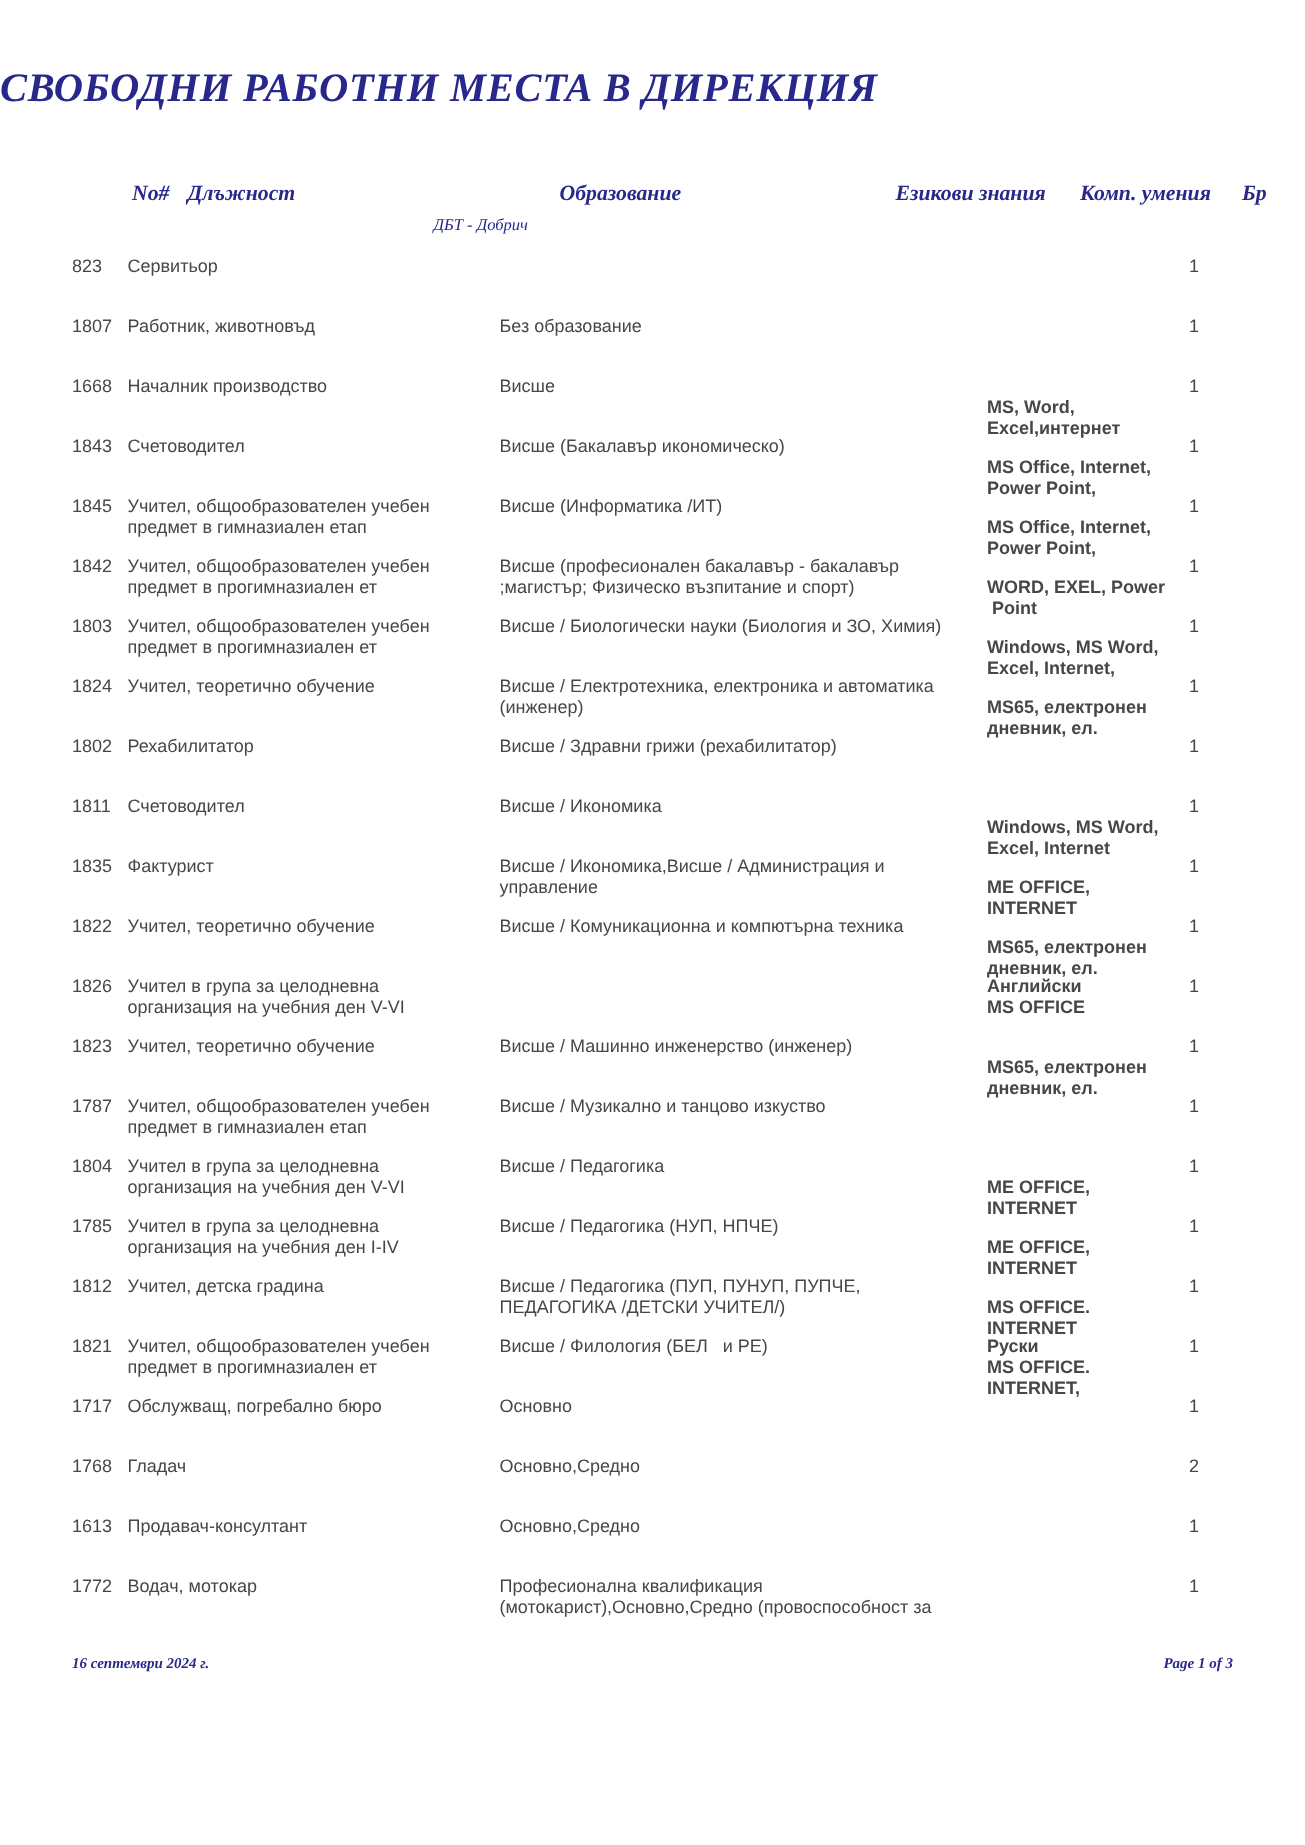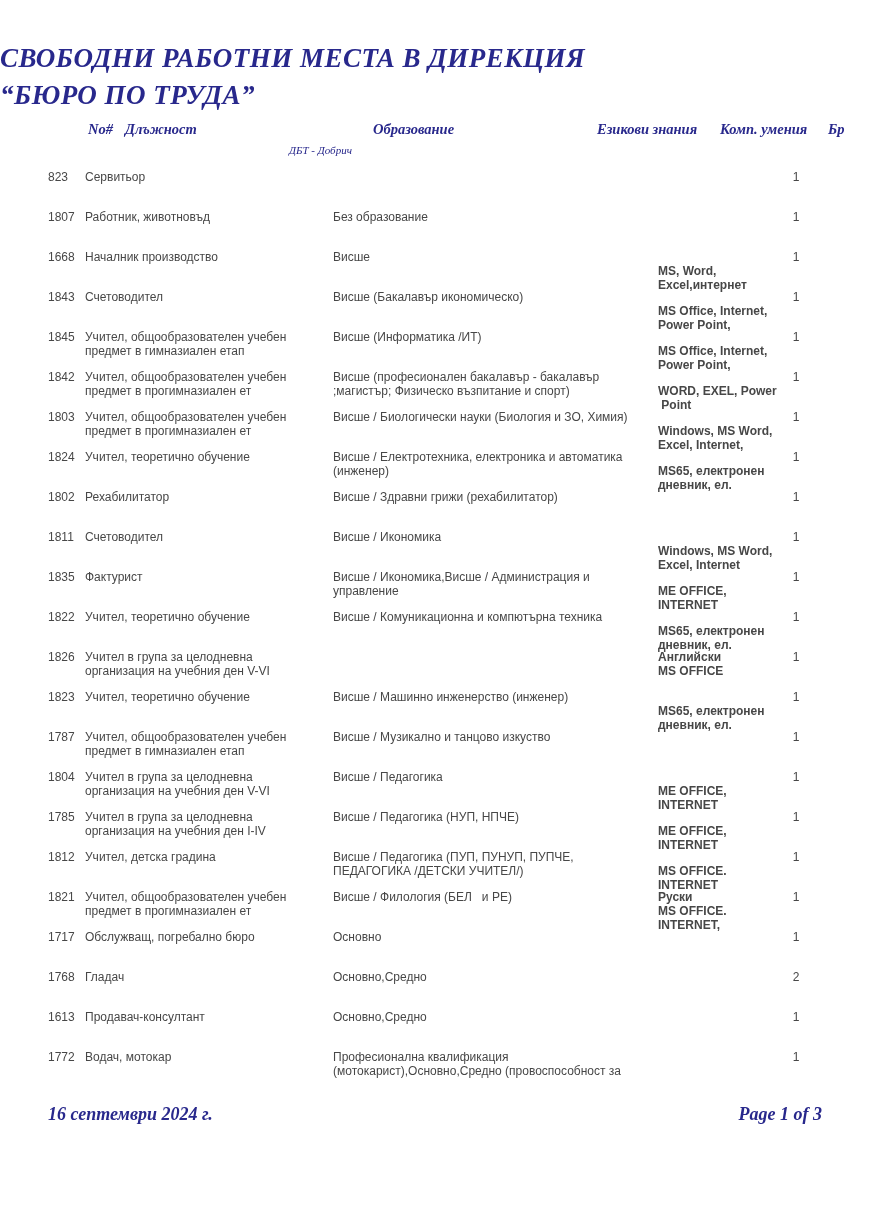--- a/index.html
+++ b/index.html
@@ -77,32 +77,31 @@
   .c-cnt { left: 786px; width: 20px; text-align: center; }
   
   .footer {
     position: absolute;
     top: 1104px; left: 48px; right: 48px;
     display: flex;
     justify-content: space-between;
     font-family: "Liberation Serif", serif;
     font-style: italic;
     font-weight: bold;
-    font-size: 18px;
+    font-size: 10px;
     color: #28288C;
   }
 </style>
 </head>
 <body>
 
 <div class="page">
 
   <div class="title-block">
     <div>СВОБОДНИ РАБОТНИ МЕСТА В ДИРЕКЦИЯ</div>
-    <div>“БЮРО ПО ТРУДА”</div>
   </div>
 
   <div class="col-headers">
     <span class="h-no">No#</span>
     <span class="h-pos">Длъжност</span>
     <span class="h-edu">Образование</span>
     <span class="h-lang">Езикови знания</span>
     <span class="h-comp">Комп. умения</span>
     <span class="h-cnt">Бр</span>
   </div>

